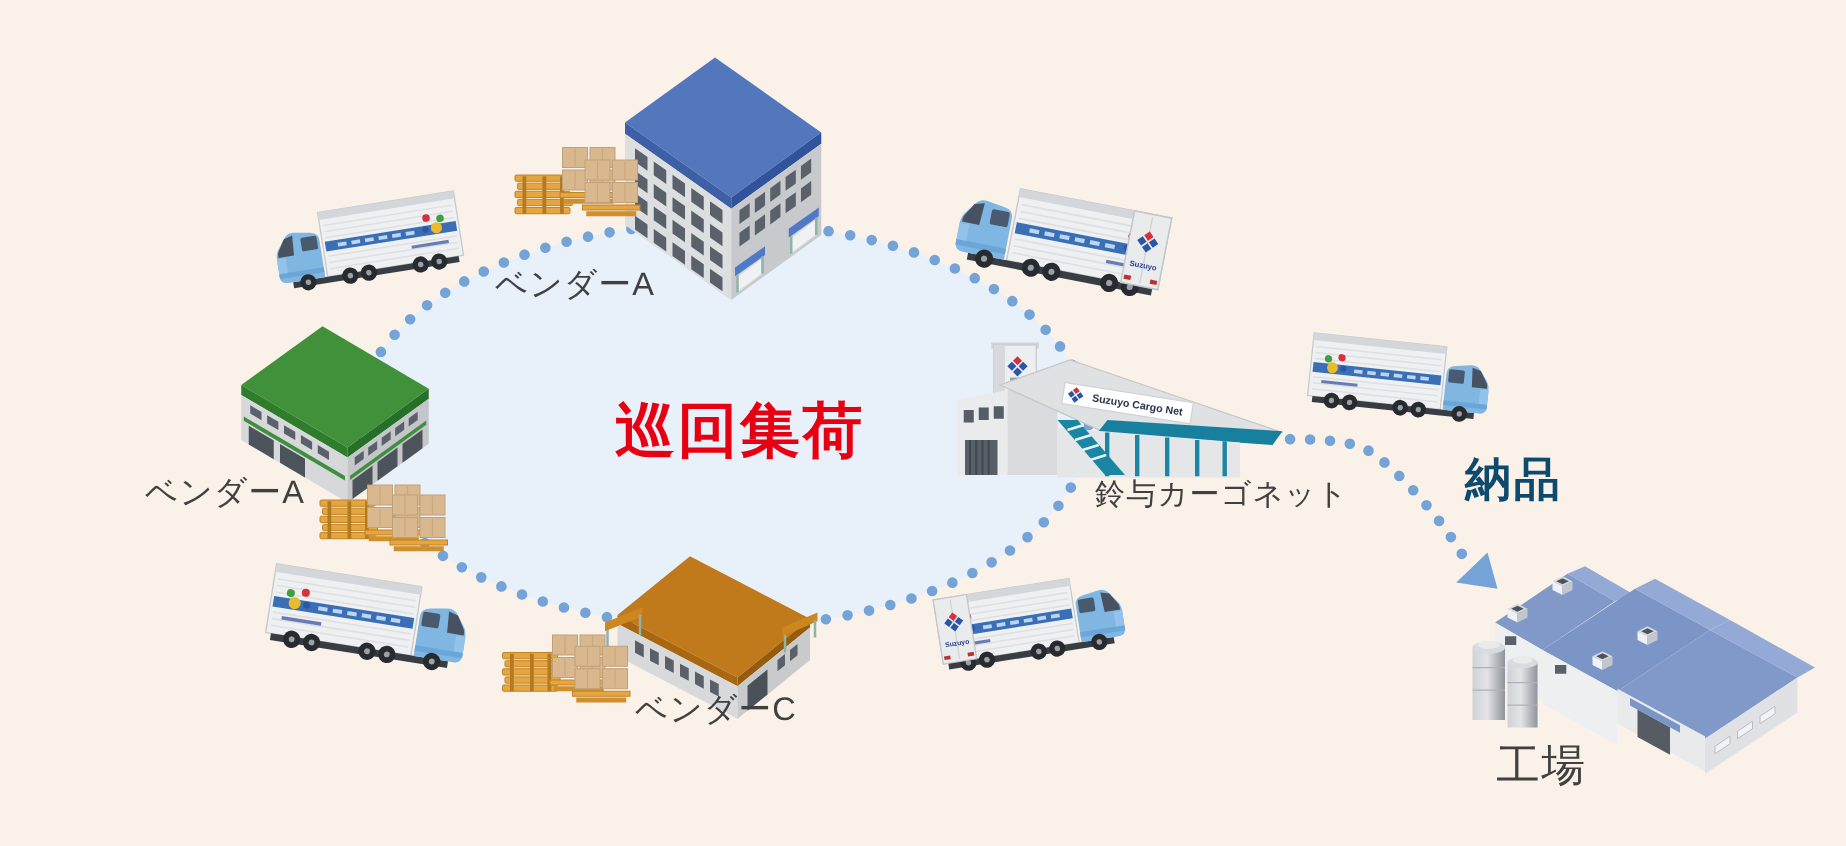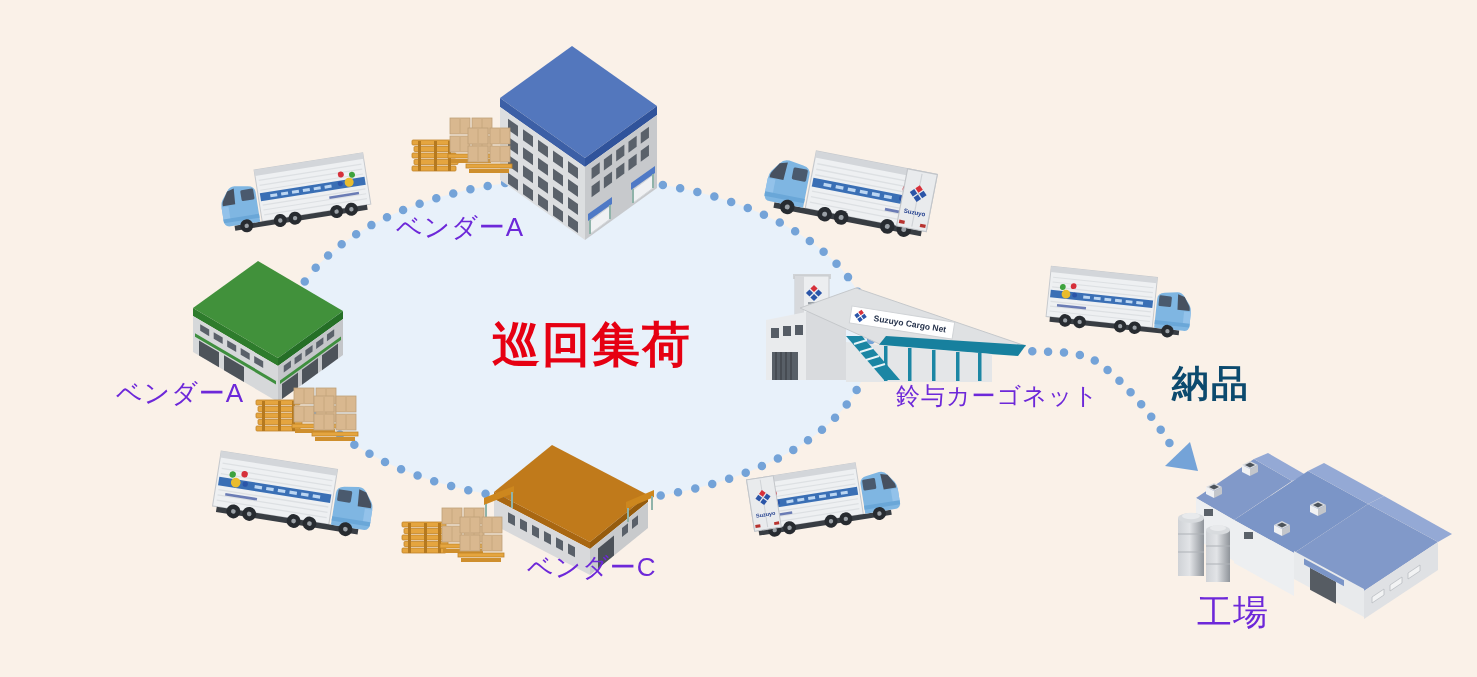--- a/index.html
+++ b/index.html
@@ -1,19 +1,19 @@
 <!DOCTYPE html>
 <html><head>
 <meta charset="utf-8">
 <style>
   html,body{margin:0;padding:0;}
   .stage{position:relative;width:1477px;height:677px;background:#faf1e8;overflow:hidden;
          font-family:"Liberation Sans","DejaVu Sans",sans-serif;}
   .stage svg{position:absolute;left:0;top:0;}
-  .lbl{position:absolute;color:#6d28d9;font-size:26px;letter-spacing:1px;white-space:pre;}
+  .lbl{position:absolute;color:#404040;font-size:26px;letter-spacing:1px;white-space:pre;}
   .lbl-pickup{font-size:48px;font-weight:bold;color:#e60012;letter-spacing:2px;}
   .lbl-delivery{font-size:37px;font-weight:bold;color:#0c4a6e;letter-spacing:2px;}
   .lbl-hub{font-size:24px;line-height:1.34;}
 </style>
 </head>
 <body>
 
 <div class="stage">
 
 <svg width="1477" height="677" viewBox="0 0 1477 677" xmlns="http://www.w3.org/2000/svg" xmlns:xlink="http://www.w3.org/1999/xlink">
@@ -318,18 +318,18 @@
   <g transform="translate(750,464) rotate(-9 74 32)">
     <use href="#truck-body" xlink:href="#truck-body"></use>
     <g transform="translate(0,4)">
           <use href="#rear-panel" xlink:href="#rear-panel"></use>
         </g>
   </g>
 </svg>
 
   <div class="lbl" style="left:396px;top:210px;">ベンダーA</div>
   <div class="lbl" style="left:116px;top:376px;">ベンダーA</div>
-  <div class="lbl" style="left:527px;top:550px;">ベンダーC</div>
+  <div class="lbl" style="left:508px;top:550px;">ベンダーC</div>
   <div class="lbl lbl-pickup" style="left:492px;top:313px;">巡回集荷</div>
-  <div class="lbl lbl-hub" style="left:896px;top:380px;"><span>鈴与カーゴネット</span><br></div>
+  <div class="lbl lbl-hub" style="left:876px;top:380px;"><span>鈴与カーゴネット</span><br></div>
   <div class="lbl lbl-delivery" style="left:1172px;top:359px;">納品</div>
   <div class="lbl" style="left:1197px;top:589px;font-size:35px;">工場</div>
 </div>
 
 </body></html>

